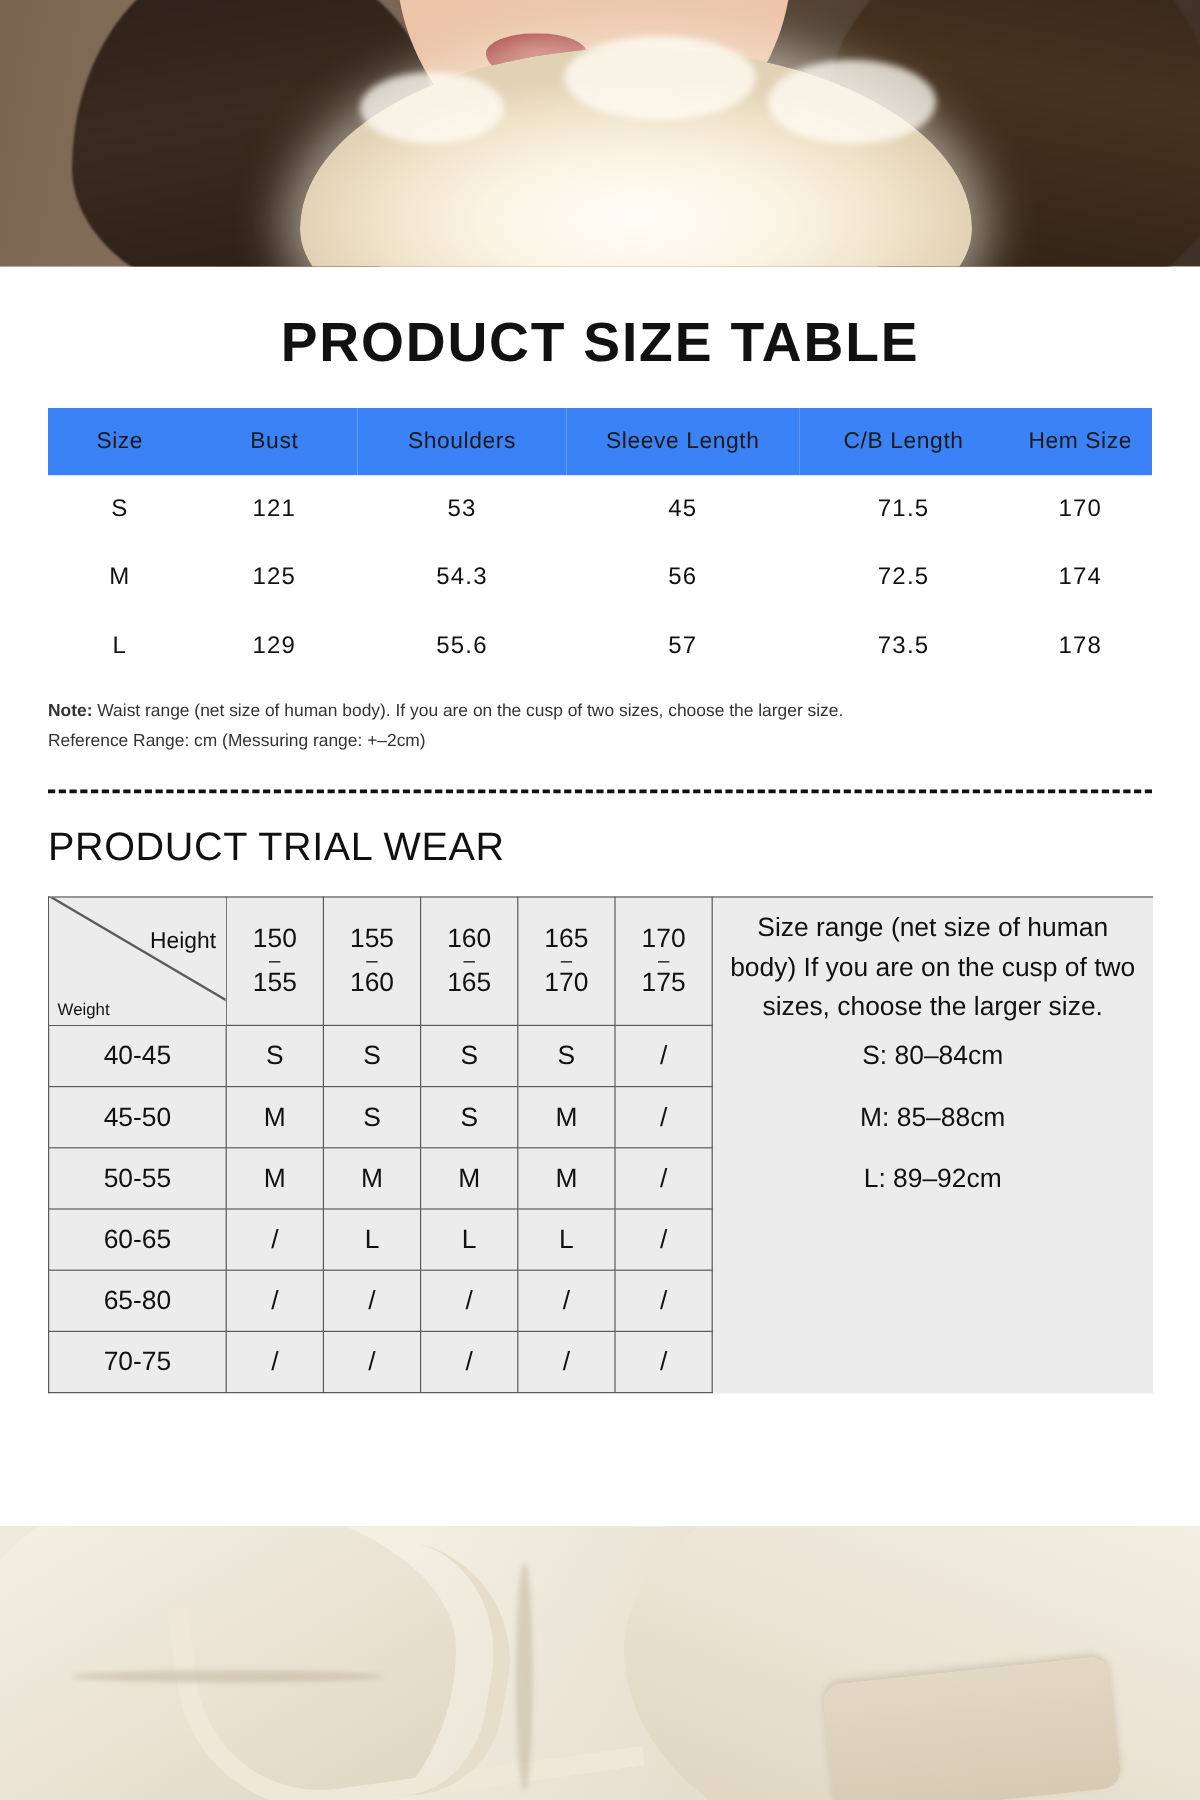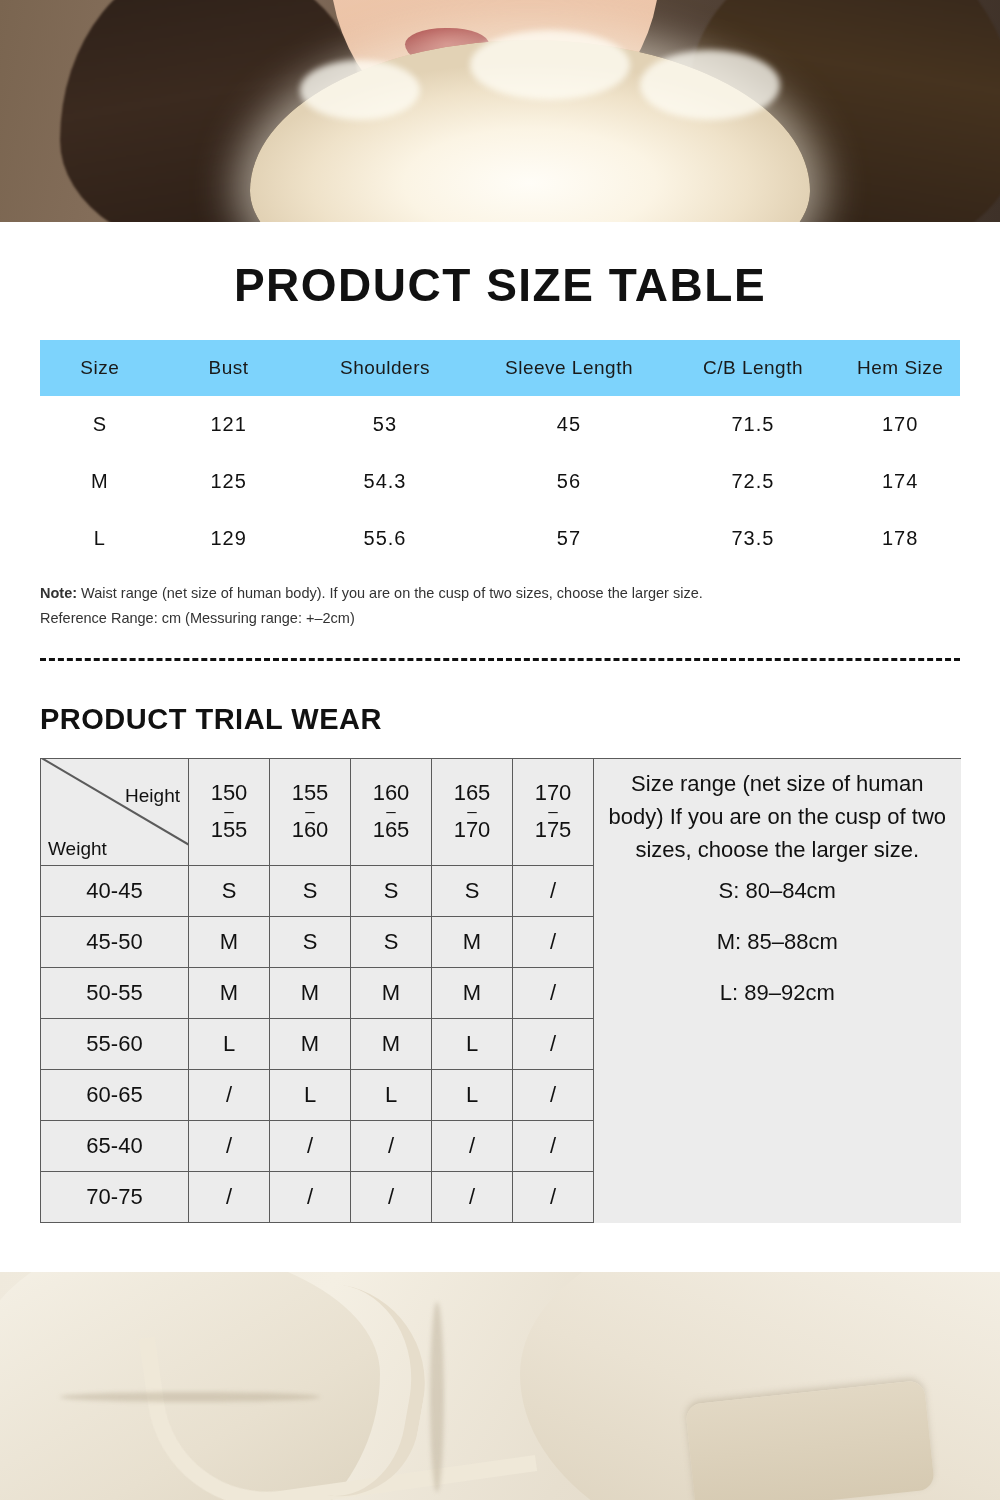--- a/index.html
+++ b/index.html
@@ -94,21 +94,21 @@
   }
 
   
   .size-table {
     width: 920px;
     margin: 0 auto;
     border-collapse: collapse;
     font-size: 19px;
   }
   .size-table thead th {
-    background: #7dd3fc;
+    background: #3b82f6;
     font-weight: normal;
     font-size: 19px;
     padding: 17px 16px;
     color: #1a1a1a;
     letter-spacing: 0.5px;
     margin-top: 48px;
   }
   .size-table tbody td {
     text-align: center;
     padding: 17px 0;
@@ -134,23 +134,23 @@
 
   .divider {
     width: 920px;
     margin: 26px auto 0 auto;
     height: 0;
     border-top: 3px dashed #111;
   }
 
   .subtitle {
     width: 920px;
-    margin: 42px auto 22px auto;
-    font-size: 29px;
-    font-weight: bold;
+    margin: 26px auto 22px auto;
+    font-size: 33px;
+    font-weight: normal;
     letter-spacing: 0.5px;
     color: #111;
   }
 
   
   .trial-wrap {
     width: 920px;
     margin: 0 auto;
     background: #ececec;
     padding: 0;
@@ -191,21 +191,21 @@
     transform: rotate(30.5deg);
   }
   .corner .h {
     position: absolute;
     right: 8px; top: 26px;
     font-size: 19px;
   }
   .corner .w {
     position: absolute;
     left: 7px; bottom: 5px;
-    font-size: 19px;
+    font-size: 14px;
   }
   .hrange {
     font-size: 21px;
     line-height: 1.12;
     padding: 4px 0;
   }
   .hrange .mid {
     display: block;
     font-size: 17px;
     line-height: 0.7;
@@ -440,39 +440,30 @@
     <tr>
       <td class="rowlabel">50-55</td>
       <td>M</td>
       <td>M</td>
       <td>M</td>
       <td>M</td>
       <td>/</td>
       <td class="side-val">L: 89–92cm</td>
     </tr>
     <tr>
-      <td class="rowlabel">55-60</td>
-      <td>L</td>
-      <td>M</td>
-      <td>M</td>
-      <td>L</td>
-      <td>/</td>
-      <td class="side-blank"></td>
-    </tr>
-    <tr>
       <td class="rowlabel">60-65</td>
       <td>/</td>
       <td>L</td>
       <td>L</td>
       <td>L</td>
       <td>/</td>
       <td class="side-blank"></td>
     </tr>
     <tr>
-      <td class="rowlabel">65-40</td>
+      <td class="rowlabel">65-80</td>
       <td>/</td>
       <td>/</td>
       <td>/</td>
       <td>/</td>
       <td>/</td>
       <td class="side-blank"></td>
     </tr>
     <tr>
       <td class="rowlabel">70-75</td>
       <td>/</td>

